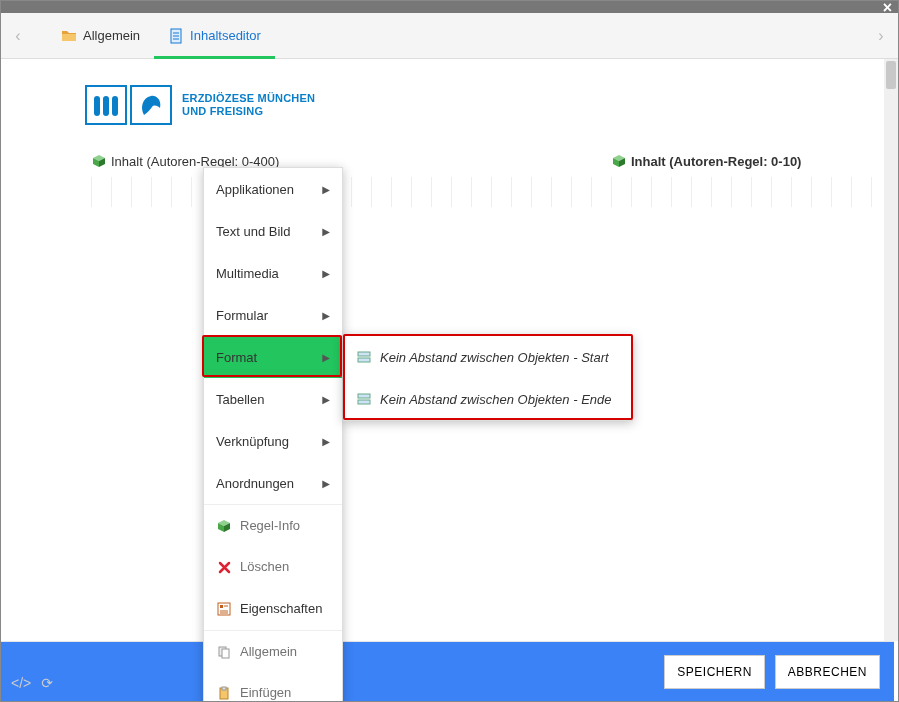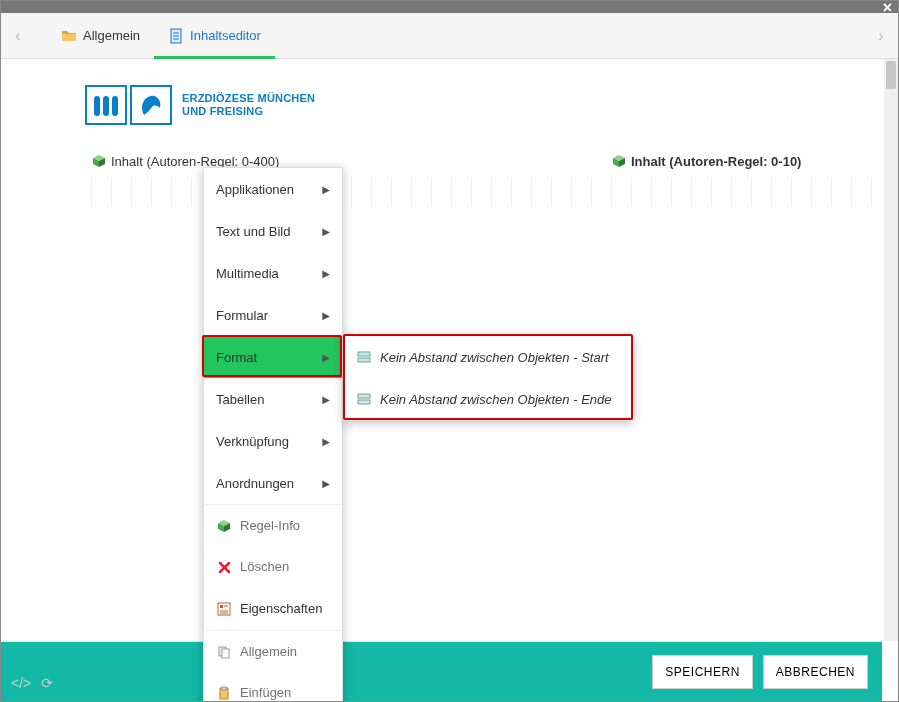--- a/index.html
+++ b/index.html
@@ -19,21 +19,21 @@
   .scroll-thumb { position: absolute; top: 2px; left: 2px; right: 2px; height: 28px; background: #c8c8c8; border-radius: 2px; }
   .brand { display: flex; align-items: center; gap: 10px; padding: 26px 10px 10px 84px; }
   .brand-logo { display: flex; gap: 3px; }
   .brand-box { width: 42px; height: 40px; background: #fff; border: 2px solid #0a7fc9; display: flex; align-items: center; justify-content: center; }
   .brand-text { color: #0a7fc9; font-size: 11px; font-weight: bold; line-height: 1.2; letter-spacing: .2px; }
   .section-headers { display: flex; padding: 18px 10px 4px 90px; gap: 0; font-size: 13px; }
   .section-headers .sh { display: flex; align-items: center; gap: 4px; }
   .sh-left { width: 520px; }
   .sh-right { flex: 1; font-weight: bold; }
   .grid-bg { margin: 4px 10px 0 90px; height: 30px; background-image: repeating-linear-gradient(to right, #eee 0, #eee 1px, transparent 1px, transparent 20px); }
-  .footer { position: absolute; left: 0; right: 16px; bottom: 0; height: 60px; background: #14b8a6; border-top: 1px solid #e5e5e5; display: flex; align-items: center; justify-content: flex-end; padding: 0 14px; gap: 10px; }
+  .footer { position: absolute; left: 0; right: 4px; bottom: 0; height: 60px; background: #3b82f6; border-top: 1px solid #e5e5e5; display: flex; align-items: center; justify-content: flex-end; padding: 0 14px; gap: 10px; }
   .footer-left { position: absolute; left: 10px; bottom: 10px; display: flex; gap: 10px; color: #ccc; font-size: 14px; }
   .btn { background: #fff; border: 1px solid #ccc; padding: 9px 12px; font-size: 12px; letter-spacing: .5px; cursor: pointer; }
   .ctx-menu { position: absolute; left: 202px; top: 166px; width: 140px; background: #fff; box-shadow: 0 2px 10px rgba(0,0,0,.25); border: 1px solid #ddd; z-index: 20; }
   .ctx-item { display: flex; align-items: center; justify-content: space-between; height: 42px; padding: 0 12px; font-size: 13px; cursor: pointer; border-bottom: 0; }
   .ctx-item .left { display: flex; gap: 8px; }
   .ctx-item .chev { color: #555; font-size: 10px; }
   .ctx-item.selected { background: #22c55e; }
   .ctx-item.divider-top { border-top: 1px solid #eee; }
   .ctx-item.muted { color: #737373; }
   .highlight { position: absolute; border: 2.5px solid #d40000; z-index: 30; pointer-events: none; border-radius: 2px; }

